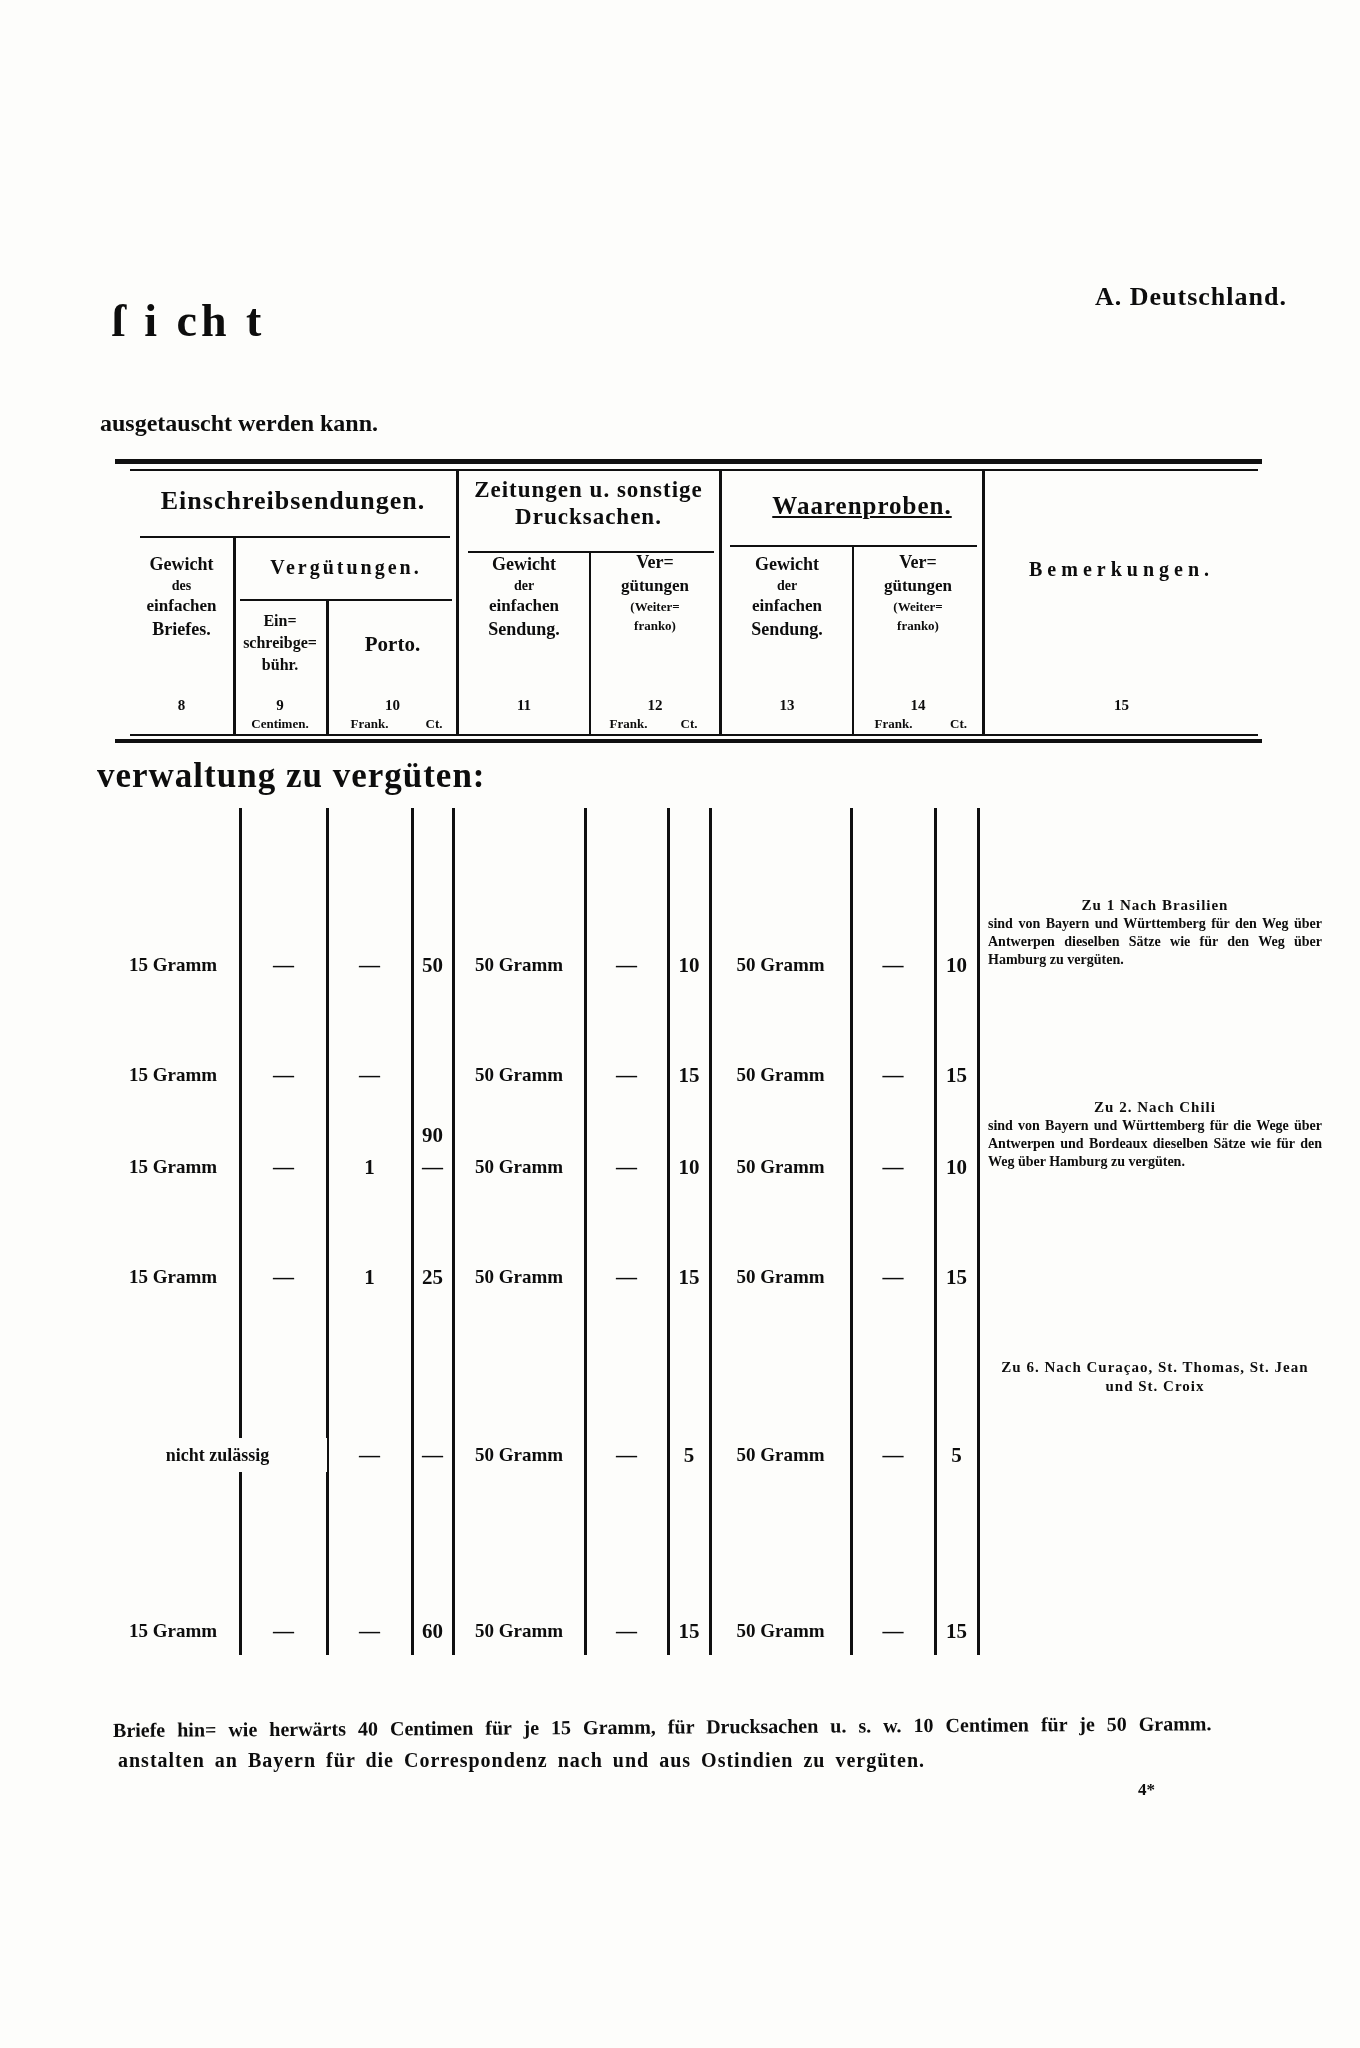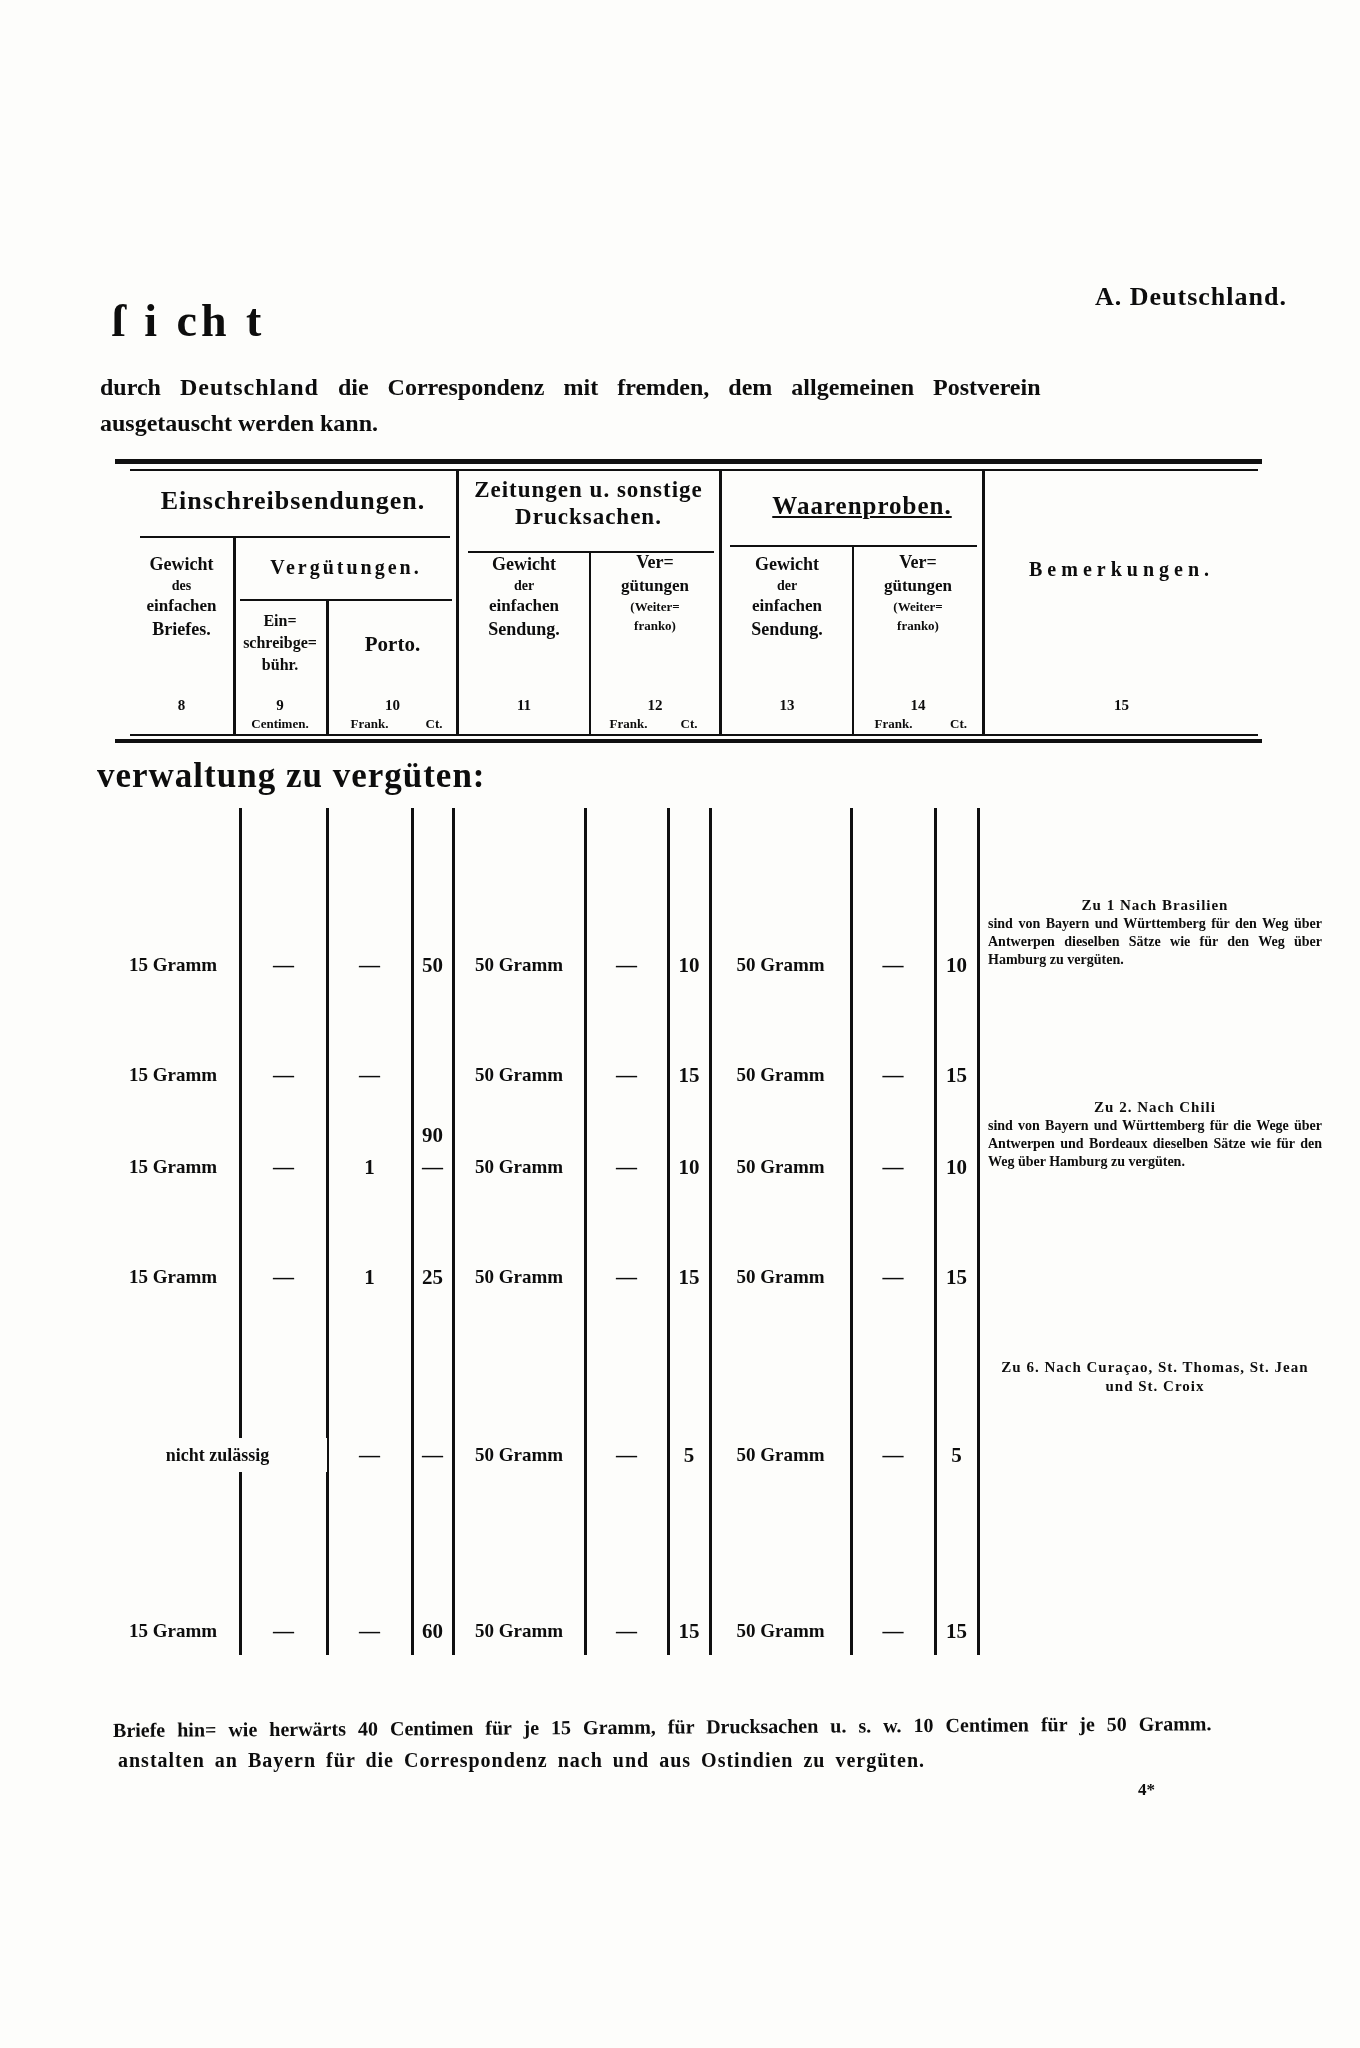--- a/index.html
+++ b/index.html
@@ -37,21 +37,20 @@
   .foot{position:absolute;font-size:20px;font-weight:700;white-space:nowrap;}
 </style>
 </head>
 <body>
 
 <div class="page">
 
   <div class="abs frag" style="left:112px;top:294px;">ſ i ch t</div>
   <div class="abs section-label" style="left:1095px;top:282px;">A. Deutschland.</div>
 
-  <div class="abs intro" style="left:100px;top:374px;"><span>durch</span> <span style="letter-spacing:1px;">Deutschland</span> <span>die Correspondenz mit fremden, dem allgemeinen Postverein</span></div>
   <div class="abs intro2" style="left:100px;top:410px;">ausgetauscht werden kann.</div>
 
   <div class="hline" style="left:115px;top:459px;width:1147px;height:5px;"></div>
   <div class="hline" style="left:130px;top:469px;width:1128px;height:2px;"></div>
   <div class="hline" style="left:130px;top:734px;width:1128px;height:2px;"></div>
   <div class="hline" style="left:115px;top:739px;width:1147px;height:4px;"></div>
 
   <div class="vline" style="left:456px;top:471px;width:3px;height:265px;"></div>
   <div class="vline" style="left:719px;top:471px;width:3px;height:265px;"></div>
   <div class="vline" style="left:982px;top:471px;width:3px;height:265px;"></div>

